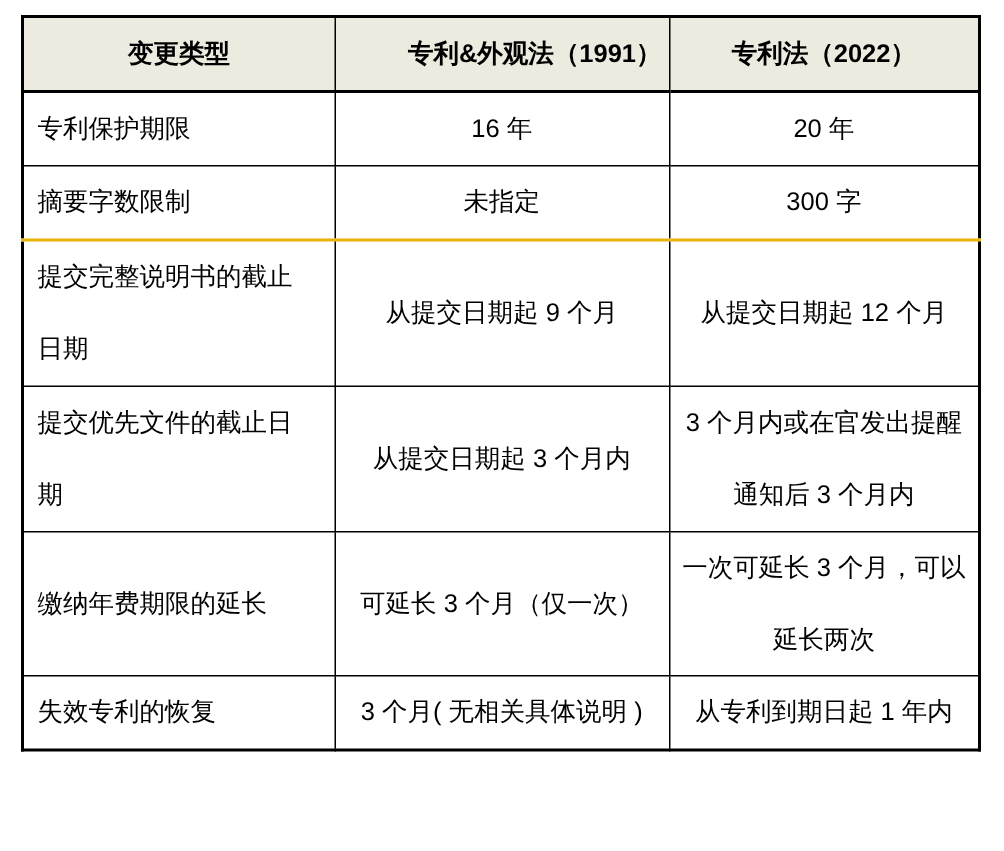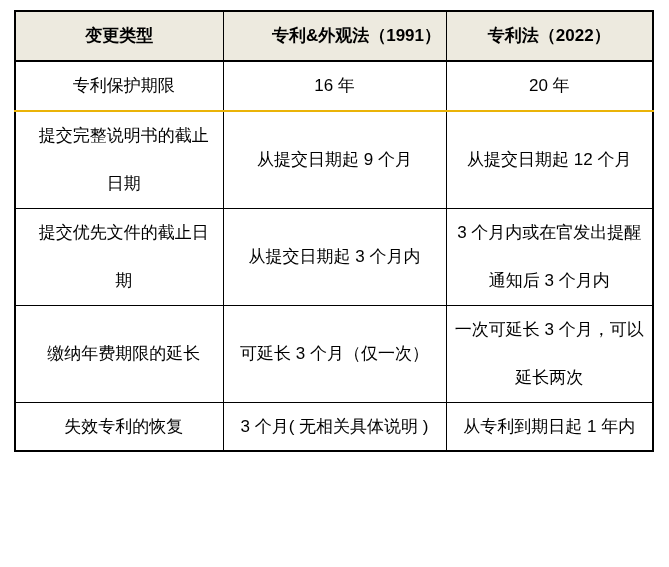--- a/index.html
+++ b/index.html
@@ -37,21 +37,21 @@
     vertical-align: middle;
     white-space: pre-line;
     padding: 0;
   }
   thead th {
     font-weight: bold;
     text-align: center;
     border-bottom: 2px solid #000000;
   }
   td.row-label {
-    text-align: center;
+    text-align: left;
     padding-left: 9px;
   }
   td.val {
     text-align: center;
   }
   tr.section-break td {
     border-top: 2px solid #eab308;
   }
 </style>
 </head>
@@ -70,20 +70,25 @@
         <th style="background-color: rgb(237, 234, 223); padding-left: 44px;">专利&amp;外观法（1991）</th>
         <th style="background-color: rgb(237, 234, 223);">专利法（2022）</th>
       </tr>
     </thead>
     <tbody>
       <tr>
         <td class="row-label">专利保护期限</td>
         <td class="val">16 年</td>
         <td class="val">20 年</td>
       </tr>
+      <tr>
+        <td class="row-label">摘要字数限制</td>
+        <td class="val">未指定</td>
+        <td class="val">300 字</td>
+      </tr>
       <tr class="section-break">
         <td class="row-label">提交完整说明书的截止
 日期</td>
         <td class="val">从提交日期起 9 个月</td>
         <td class="val">从提交日期起 12 个月</td>
       </tr>
       <tr>
         <td class="row-label">提交优先文件的截止日
 期</td>
         <td class="val">从提交日期起 3 个月内</td>

